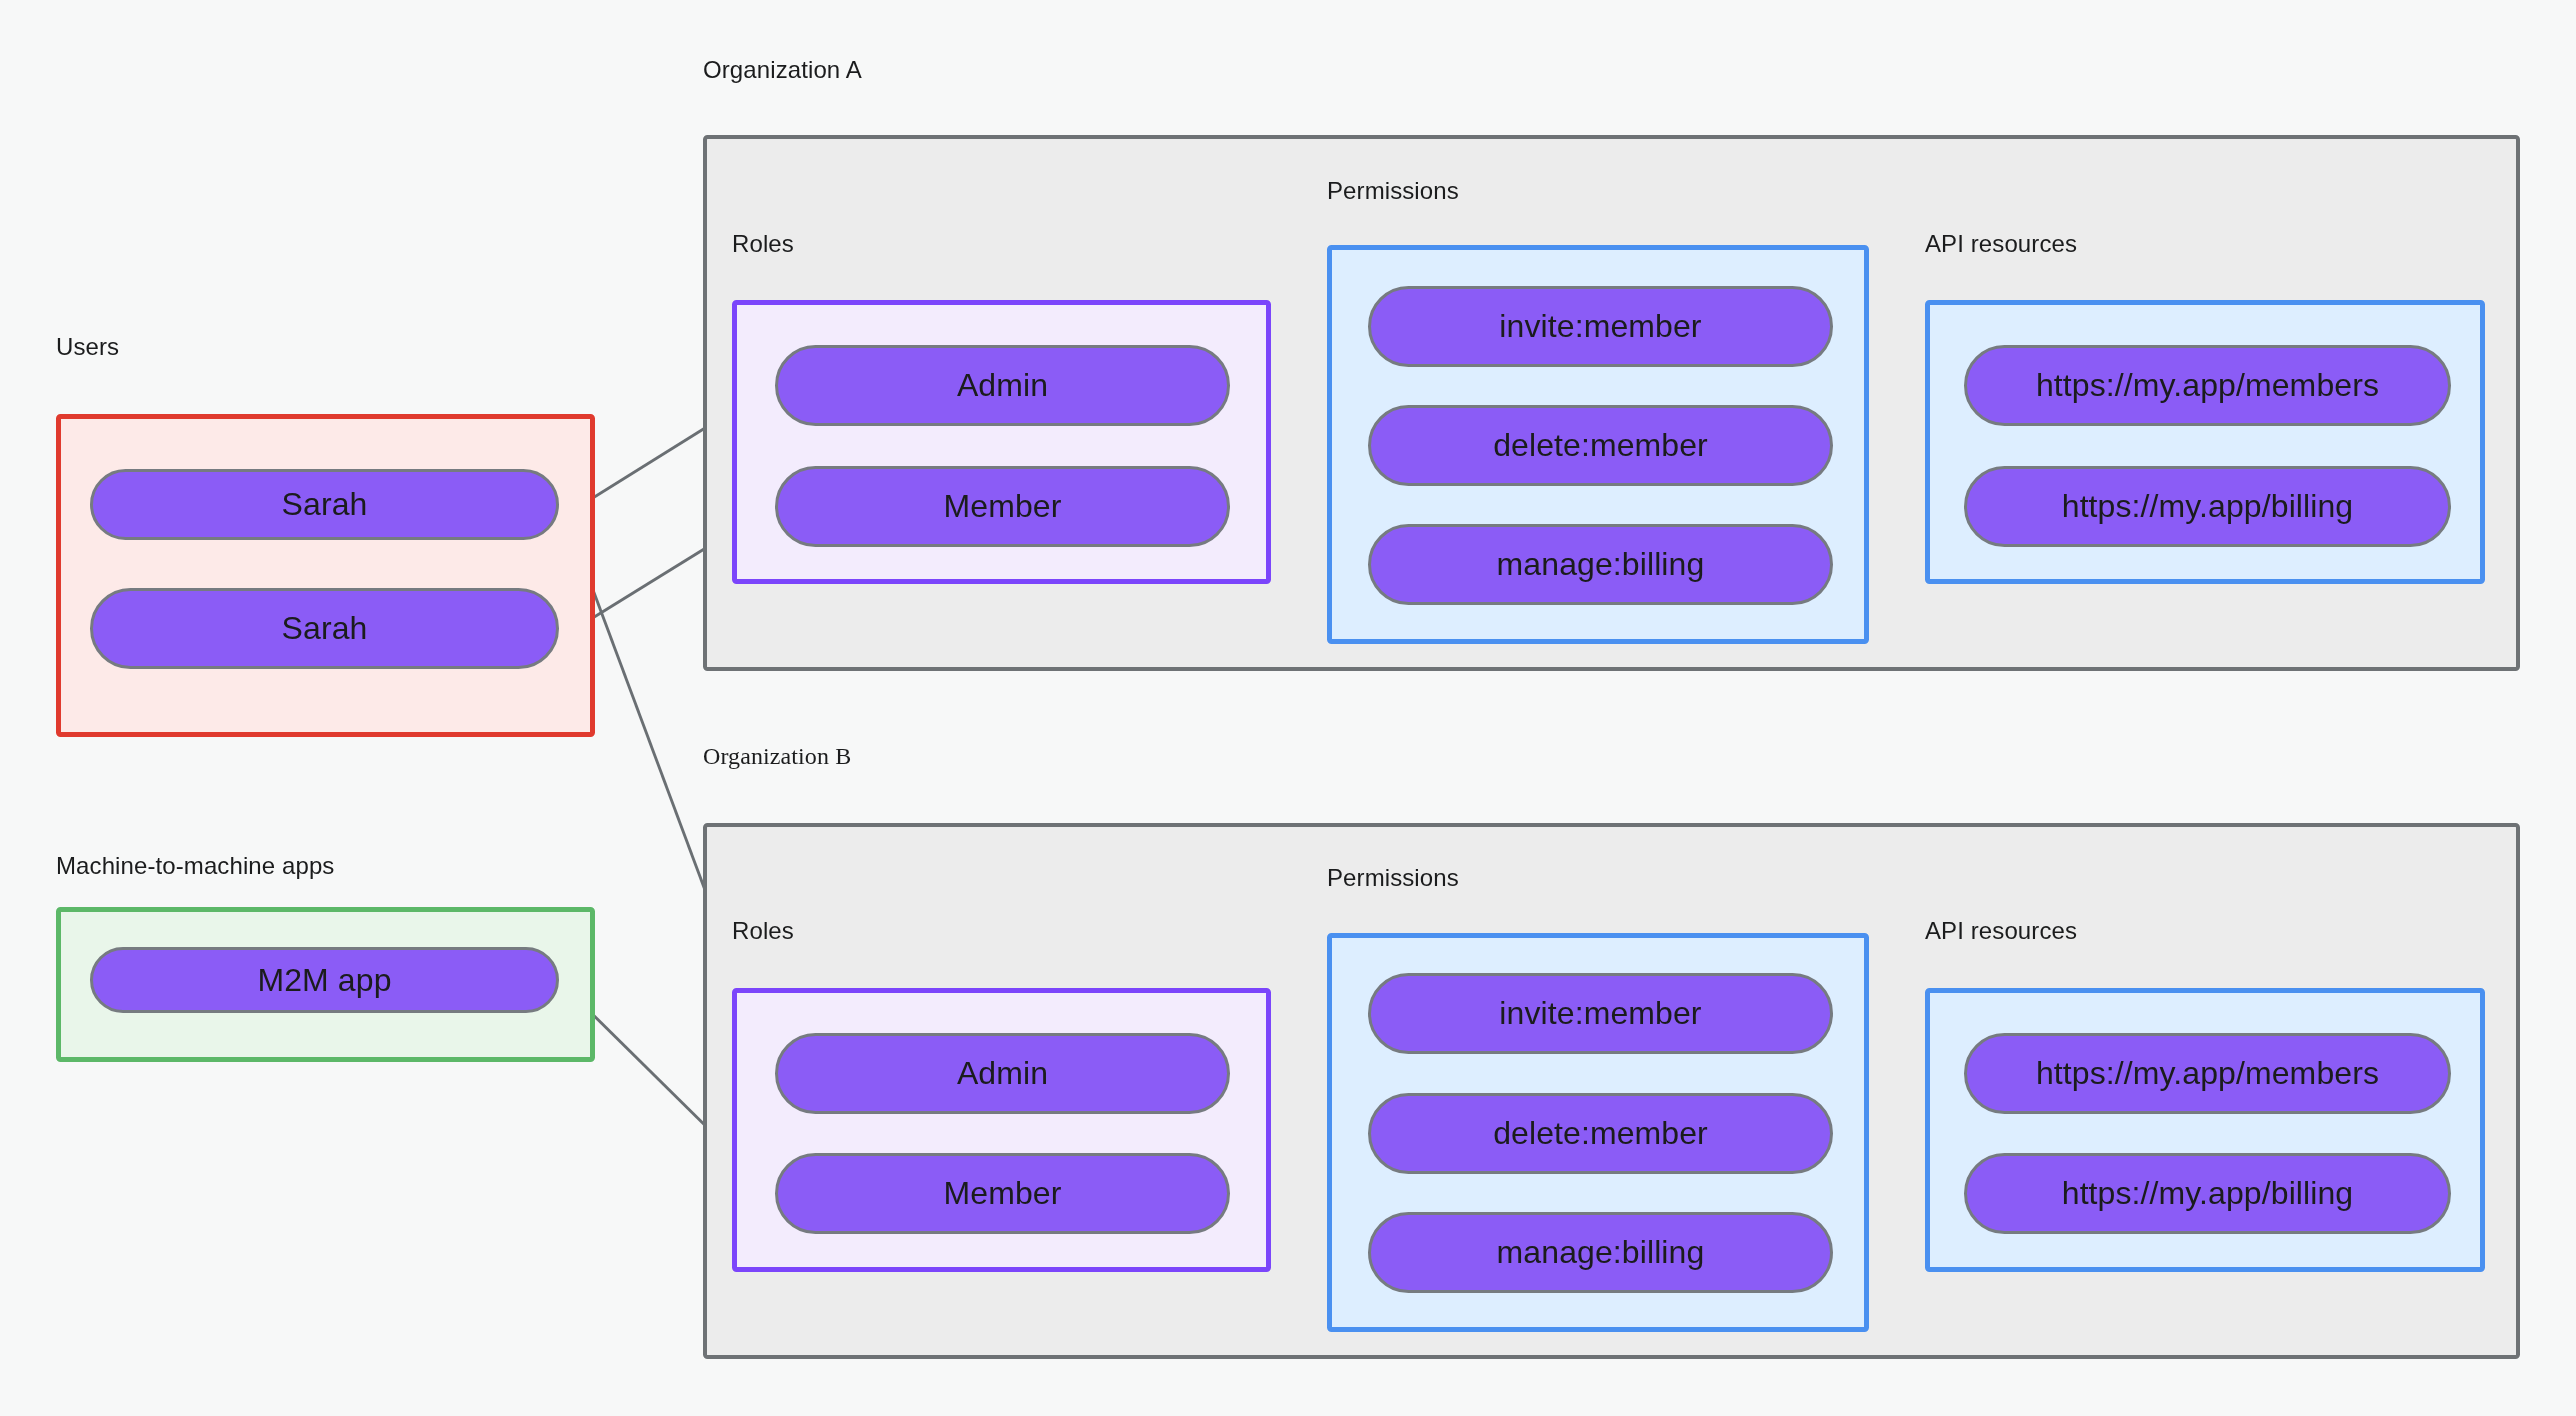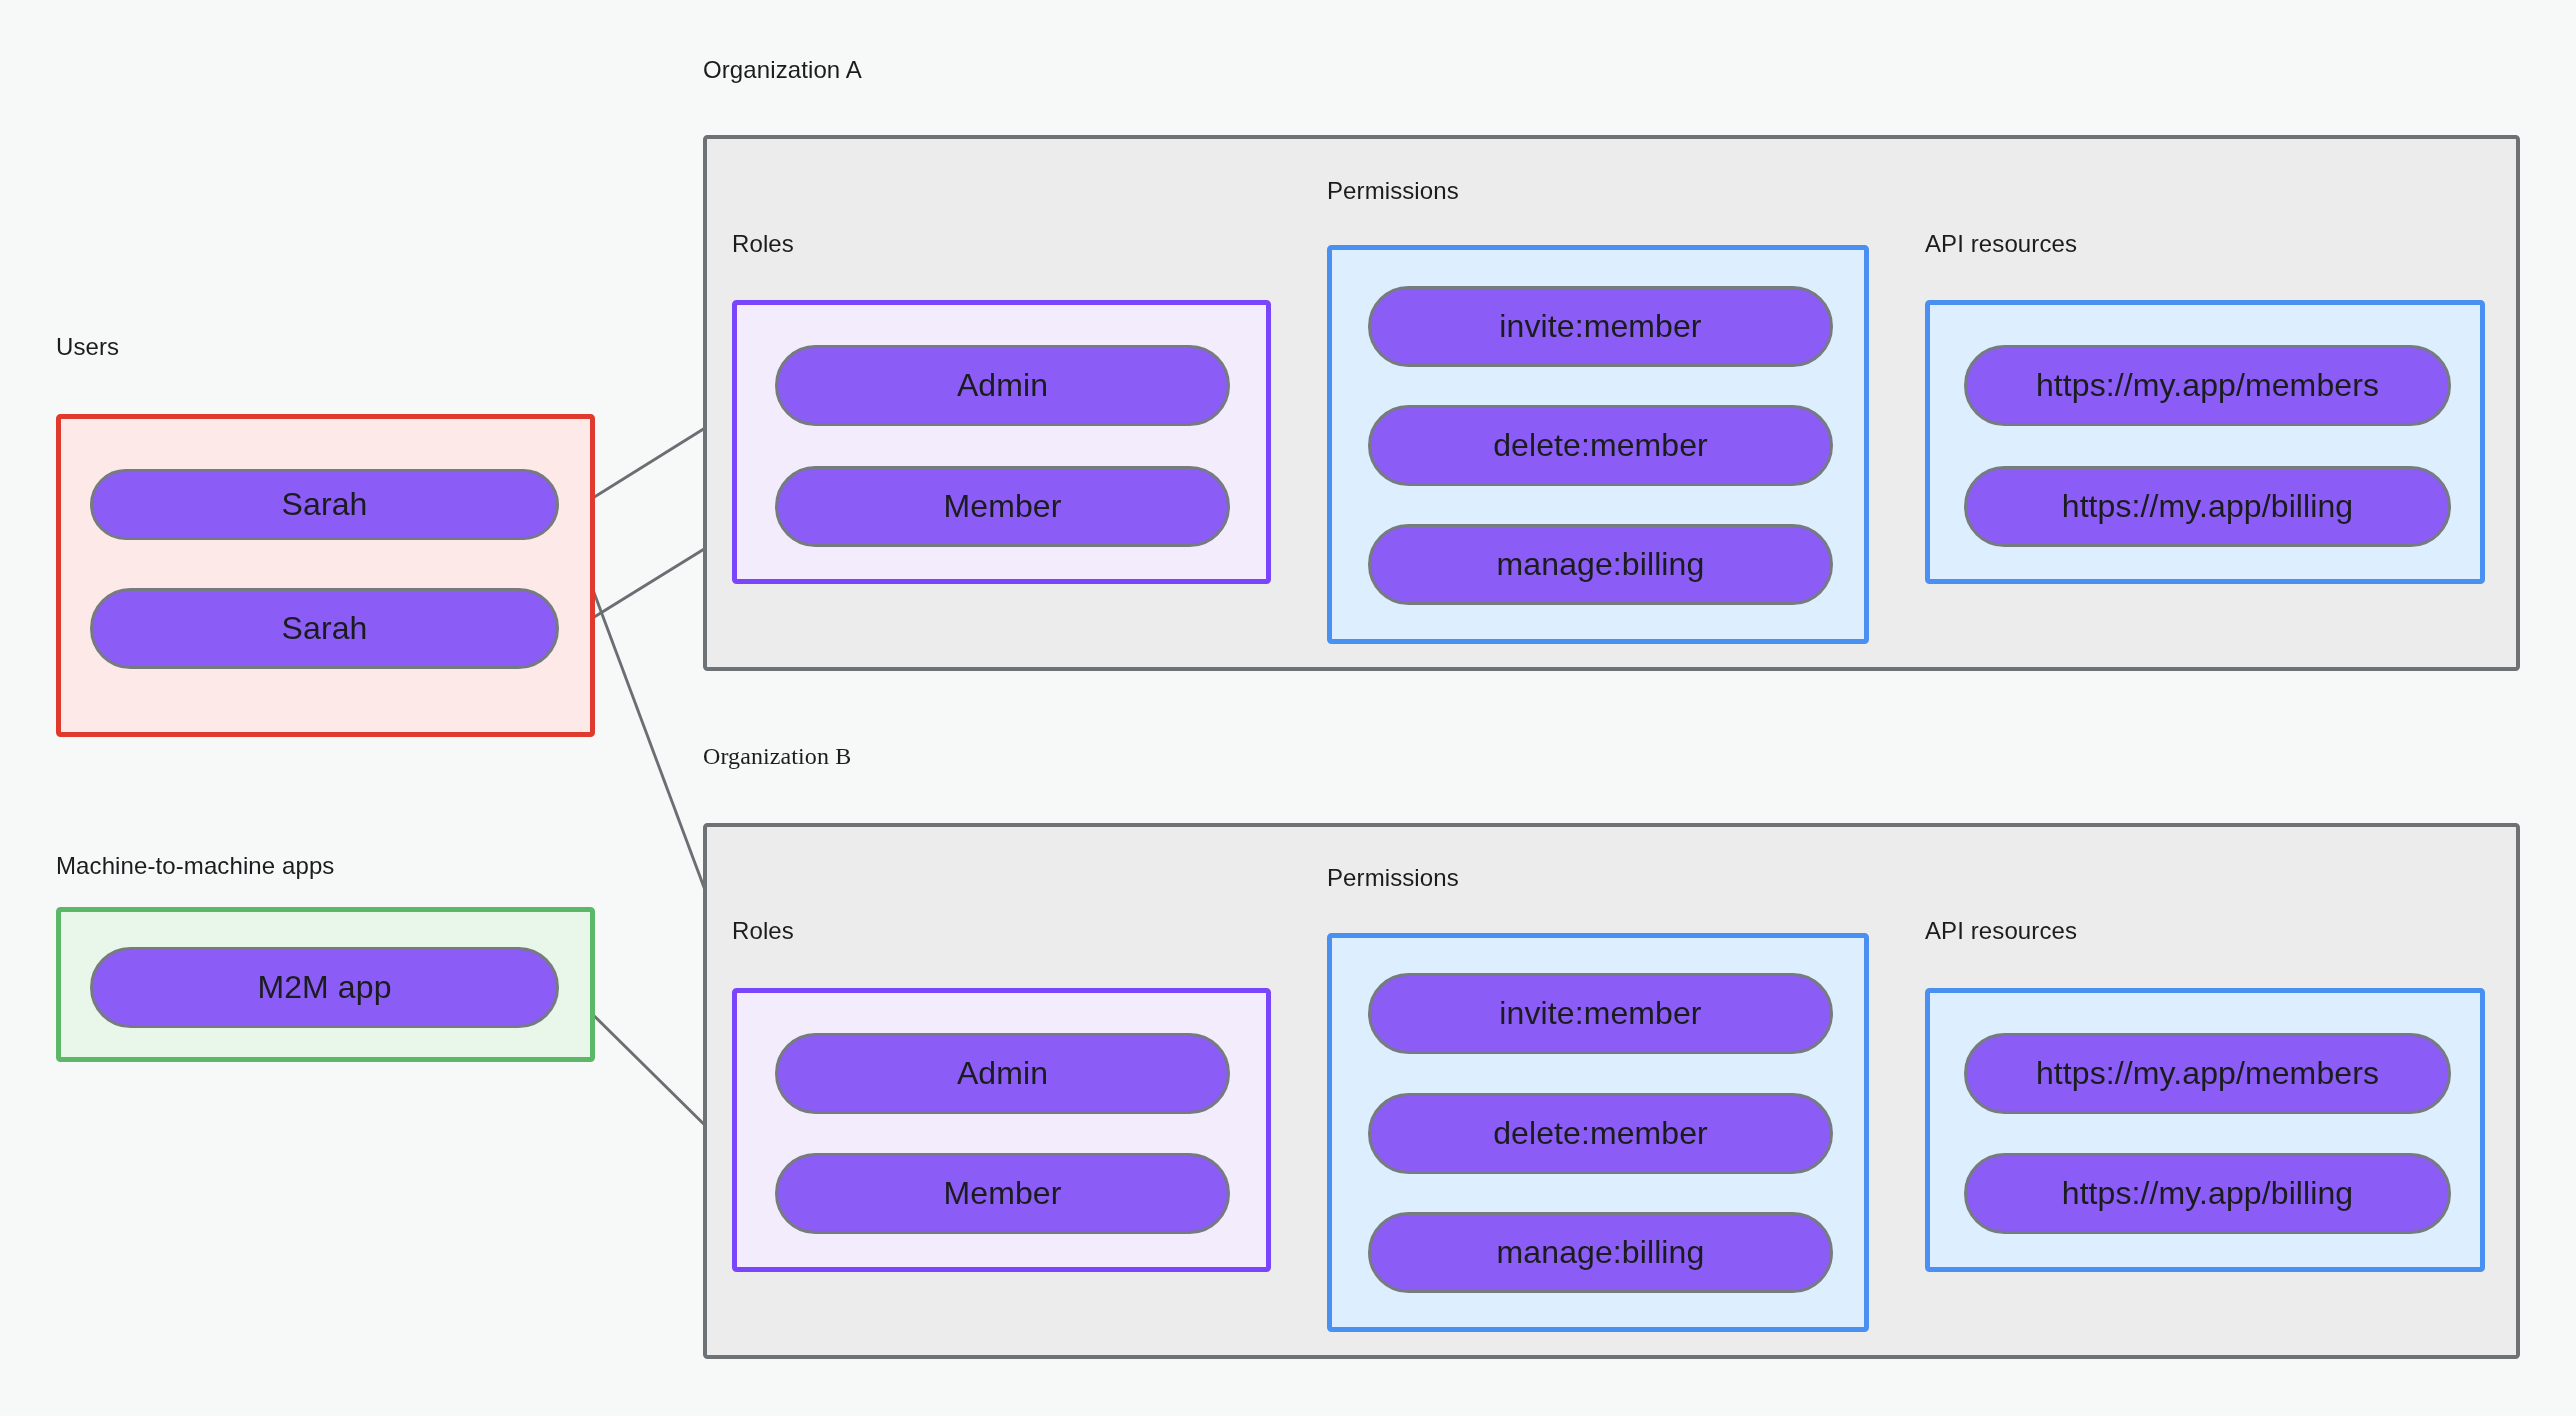--- a/index.html
+++ b/index.html
@@ -163,21 +163,21 @@
 
   <div class="shell shell-users" style="left:56px; top:414px; width:539px; height:323px;"></div>
 
   <div class="pill" style="left:90px; top:469px; width:469px; height:71px;">Sarah</div>
   <div class="pill" style="left:90px; top:588px; width:469px; height:81px;">Sarah</div>
 
   <div class="group-title" style="left:56px; top:852px;">Machine-to-machine apps</div>
 
   <div class="shell shell-m2m" style="left:56px; top:907px; width:539px; height:155px;"></div>
 
-  <div class="pill" style="left:90px; top:947px; width:469px; height:81px;">M2M app</div>
+  <div class="pill" style="left:90px; top:947px; width:469px; height:66px;">M2M app</div>
 
   <div class="group-title" style="left:703px; top:56px;">Organization A</div>
 
   <div class="shell shell-org" style="left:703px; top:135px; width:1817px; height:536px;"></div>
 
   <div class="sub-title" style="left:732px; top:230px;">Roles</div>
   <div class="shell shell-roles" style="left:732px; top:300px; width:539px; height:284px;"></div>
   <div class="pill" style="left:775px; top:345px; width:455px; height:81px;">Admin</div>
   <div class="pill" style="left:775px; top:466px; width:455px; height:81px;">Member</div>
 

